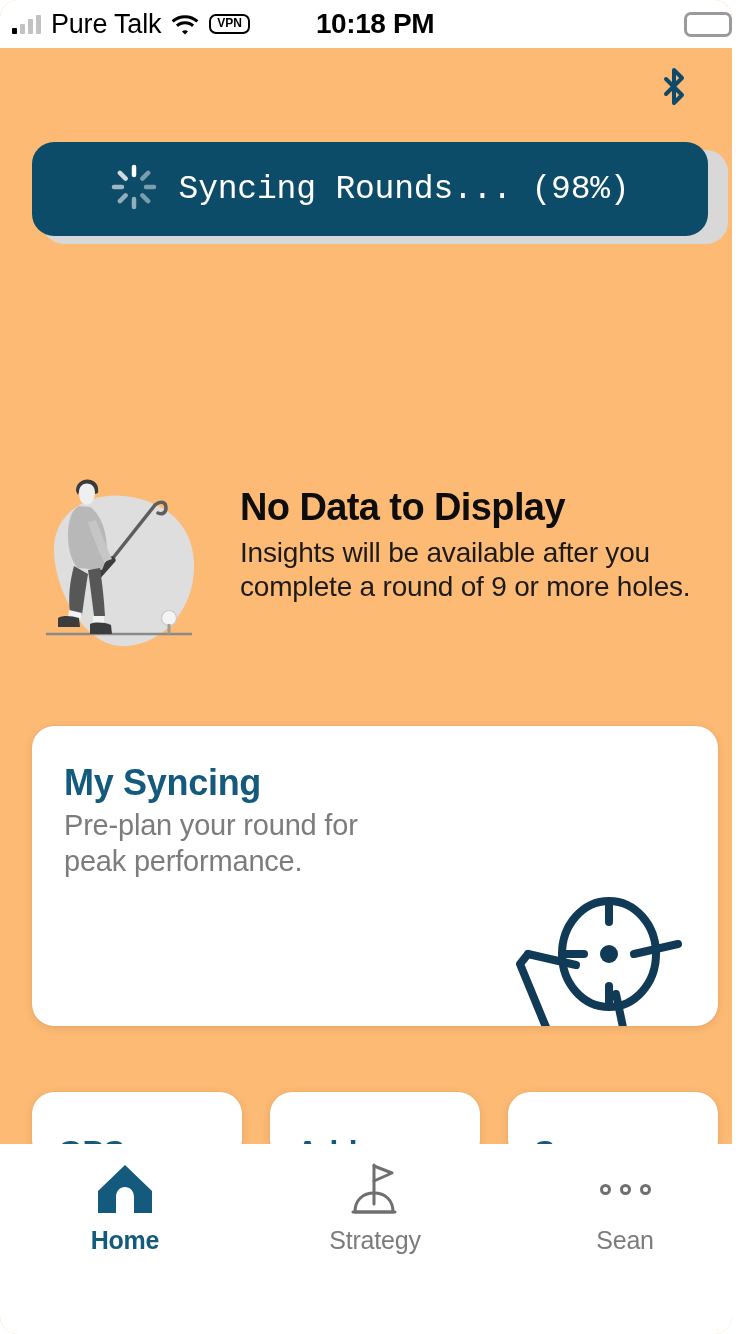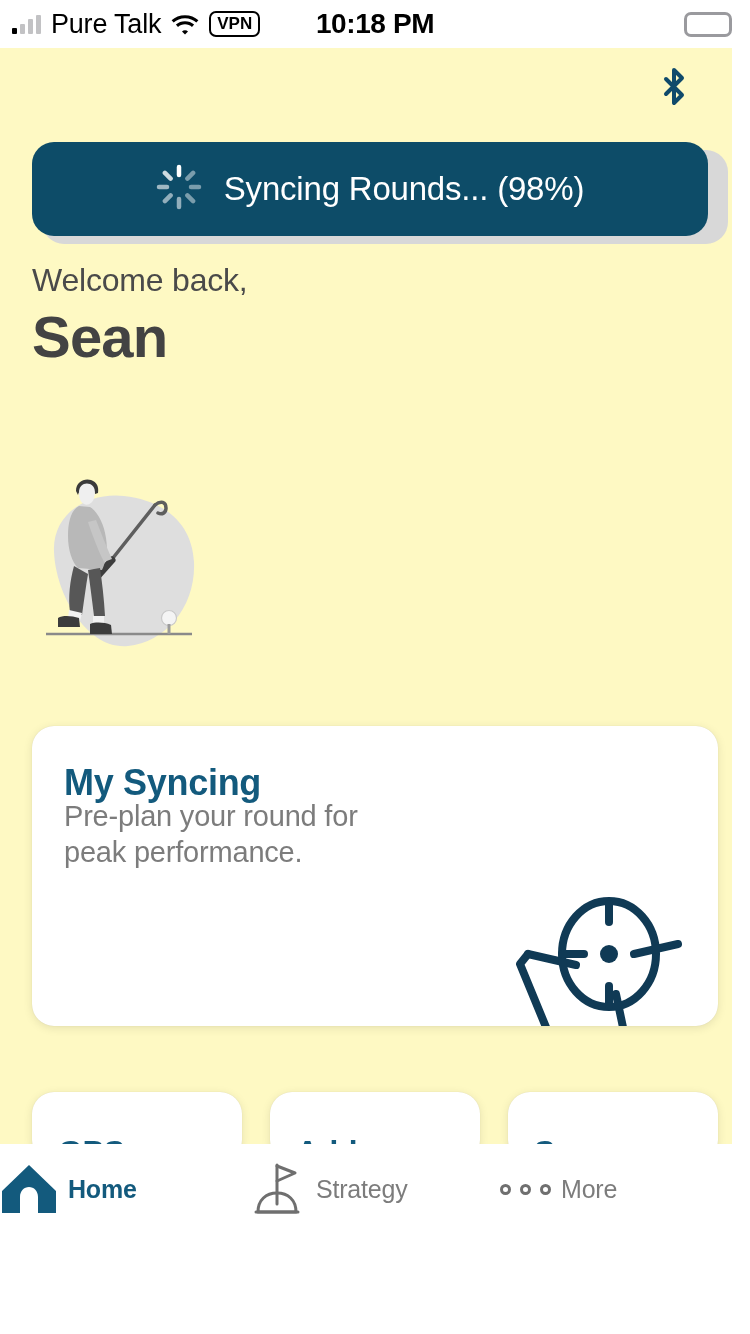--- a/index.html
+++ b/index.html
@@ -10,22 +10,23 @@
     height: 1334px;
     background: #ffffff;
     font-family: "Liberation Sans", sans-serif;
     overflow: hidden;
   }
 
   #phone {
     position: relative;
     width: 732px;
     height: 1334px;
-    background: #fef9c3;
+    background: #fdba74;
     overflow: hidden;
+    border-radius: 18px;
   }
 
   
   #status-bar {
     position: absolute;
     top: 0; left: 0;
     width: 750px;
     height: 48px;
     display: flex;
     align-items: center;
@@ -54,21 +55,21 @@
     font-size: 27px;
     color: #000;
     letter-spacing: -0.2px;
     white-space: nowrap;
   }
   .wifi-icon { width: 28px; height: 21px; display: block; }
   .vpn-badge {
     border: 2px solid #000;
     border-radius: 7px;
     padding: 1px 6px 2px;
-    font-size: 17px;
+    font-size: 12px;
     font-weight: bold;
     letter-spacing: 0px;
     line-height: 1.15;
     color: #000;
   }
   .sb-center {
     position: absolute;
     left: 0; right: 0;
     text-align: center;
     font-size: 28px;
@@ -142,20 +143,21 @@
   }
   .spinner {
     width: 46px; height: 46px;
     flex: 0 0 auto;
   }
   #sync-text {
     font-size: 33px;
     color: #ffffff;
     letter-spacing: -0.2px;
     white-space: nowrap;
+    font-family: Liberation Mono, monospace;
   }
 
   
   #welcome {
     position: absolute;
     top: 262px;
     left: 32px;
   }
   #welcome-line {
     font-size: 32px;
@@ -214,21 +216,21 @@
   #strategy-title {
     position: absolute;
     top: 36px; left: 32px;
     font-size: 36px;
     font-weight: bold;
     color: #135a7d;
     letter-spacing: -0.3px;
   }
   #strategy-desc {
     position: absolute;
-    top: 72px; left: 32px;
+    top: 81px; left: 32px;
     font-size: 29px;
     color: #7c7c7c;
     line-height: 1.25;
     letter-spacing: -0.2px;
     width: 340px;
   }
   #strategy-icon {
     position: absolute;
     right: 10px;
     bottom: -6px;
@@ -271,21 +273,21 @@
     width: 750px;
     height: 190px;
     background: #ffffff;
     display: flex;
     align-items: flex-start;
     padding-top: 18px;
   }
   .tab {
     flex: 1 1 0;
     display: flex;
-    flex-direction: row;
+    flex-direction: column;
     align-items: center;
     gap: 10px;
     cursor: pointer;
   }
   .tab-icon { height: 54px; display: flex; align-items: center; justify-content: center; }
   .tab-label {
     font-size: 25px;
     letter-spacing: -0.2px;
   }
   .tab.active .tab-label { color: #135a7d; font-weight: bold; }
@@ -351,24 +353,20 @@
             <line x1="8.9" y1="37.1" x2="14.6" y2="31.4" opacity="0.55"></line>
             <line x1="3" y1="23" x2="11" y2="23" opacity="0.6"></line>
             <line x1="8.9" y1="8.9" x2="14.6" y2="14.6" opacity="0.8"></line>
           </g>
         </svg>
       </span>
       <span id="sync-text">Syncing Rounds... (98%)</span>
     </div>
   </div>
 
-  <div id="welcome">
-    <div id="welcome-line">Welcome back,</div>
-    <div id="welcome-name">Sean</div>
-  </div>
 
   <div id="empty-state">
     <span>
       <svg id="golfer-illustration" viewBox="0 0 186 196">
 
         <path d="M22 86 C20 46 58 26 92 30 C128 34 160 54 162 96 C164 140 134 176 96 180 C56 184 24 130 22 86 Z" fill="#dedede"></path>
 
         <line x1="14" y1="168" x2="160" y2="168" stroke="#8a8a8a" stroke-width="2.5"></line>
 
         <circle cx="137" cy="152" r="7.5" fill="#f4f4f4" stroke="#c9c9c9" stroke-width="1.2"></circle>
@@ -391,20 +389,24 @@
         <path d="M42 100 C38 114 36 132 38 146 L50 149 C52 134 54 120 56 108 Z" fill="#575757"></path>
         <path d="M56 104 C58 118 60 134 62 150 L73 150 C72 132 70 116 68 102 Z" fill="#575757"></path>
 
         <path d="M37 144 L50 147 L48 155 L36 152 Z" fill="#f2f2f2"></path>
         <path d="M61 150 L72 150 L72 158 L61 158 Z" fill="#f2f2f2"></path>
 
         <path d="M26 152 C31 149 40 150 47 152 L48 161 L26 161 Z" fill="#3c3c3c"></path>
         <path d="M58 158 C63 156 72 156 79 159 L80 168 L58 168 Z" fill="#3c3c3c"></path>
       </svg>
     </span>
+    <div id="empty-text">
+      <div id="empty-title">No Data to Display</div>
+      <div id="empty-sub">Insights will be available after you complete a round of 9 or more holes.</div>
+    </div>
   </div>
 
   <div id="strategy-card">
     <div id="strategy-title">My Syncing</div>
     <div id="strategy-desc">Pre-plan your round for peak performance.</div>
     <span>
       <svg id="strategy-icon" viewBox="0 0 210 150">
         <g fill="none" stroke="#103a55" stroke-width="8" stroke-linecap="round" stroke-linejoin="round">
 
           <path d="M30 72 L22 82 L50 150"></path>
@@ -461,18 +463,18 @@
     </div>
 
     <div class="tab">
       <span class="tab-icon">
         <span class="dots">
             <i></i>
             <i></i>
             <i></i>
           </span>
       </span>
-      <span class="tab-label">More</span>
+      <span class="tab-label">Sean</span>
     </div>
 
   </div>
 
 </div>
 
 </body></html>

